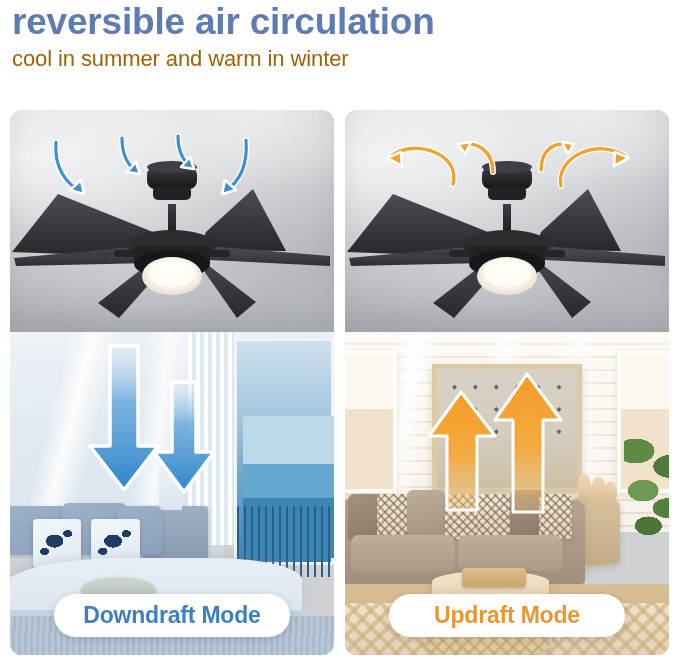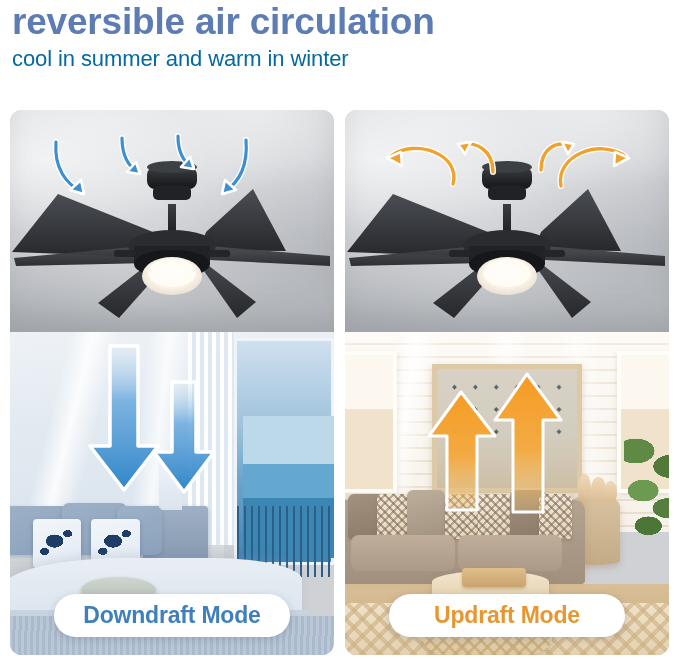--- a/index.html
+++ b/index.html
@@ -5,21 +5,21 @@
   html,body{margin:0;padding:0;background:#ffffff;}
   body{width:679px;height:659px;overflow:hidden;
        font-family:"Liberation Sans","DejaVu Sans",sans-serif;}
 
   .page{position:relative;width:557px;height:659px;background:#fff;}
 
   
   .hdr{position:absolute;left:12px;top:2px;width:660px;}
   .title{font-size:37px;line-height:40px;font-weight:700;color:#5d7cb3;
          letter-spacing:-0.2px;white-space:nowrap;}
-  .subtitle{font-size:22px;line-height:26px;color:#0369a1;margin-top:4px;
+  .subtitle{font-size:22px;line-height:26px;color:#a16207;margin-top:4px;
             letter-spacing:-0.1px;white-space:nowrap;}
 
   
   .panels{position:absolute;left:0;top:110px;width:679px;height:548px;}
   .panel{position:absolute;top:0;width:324px;height:545px;
          border-radius:12px;overflow:hidden;background:#cfd1d4;}
   .panel.left{left:10px;}
   .panel.right{left:345px;}
 
   

